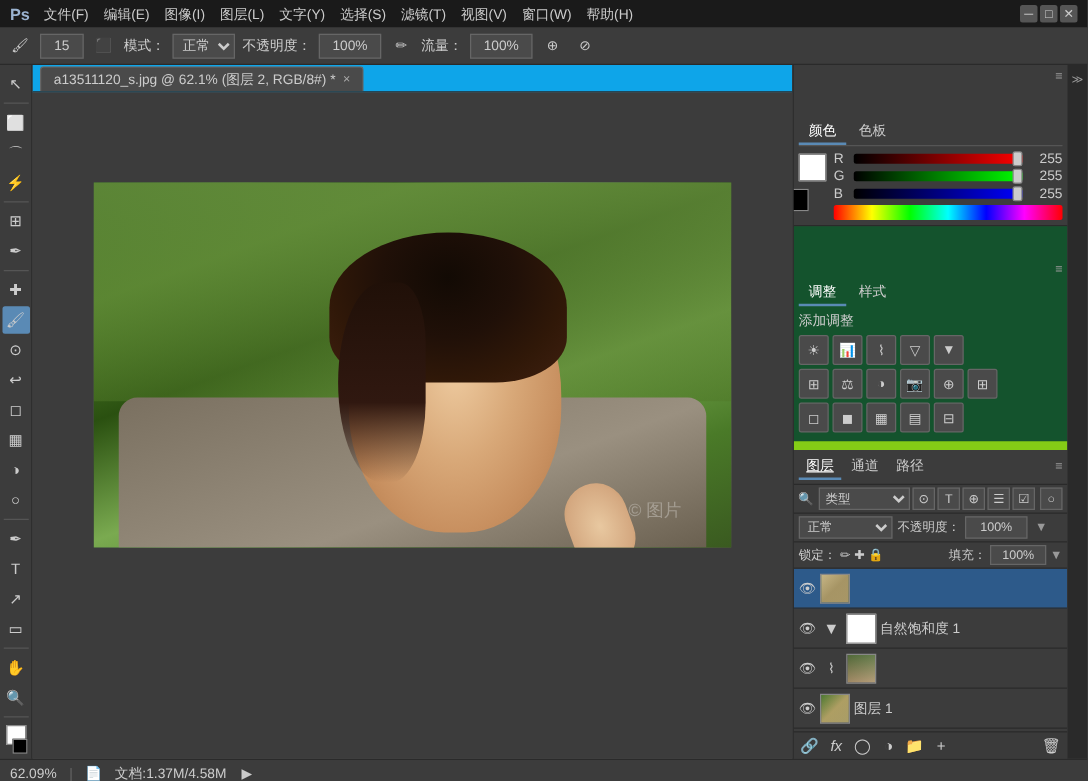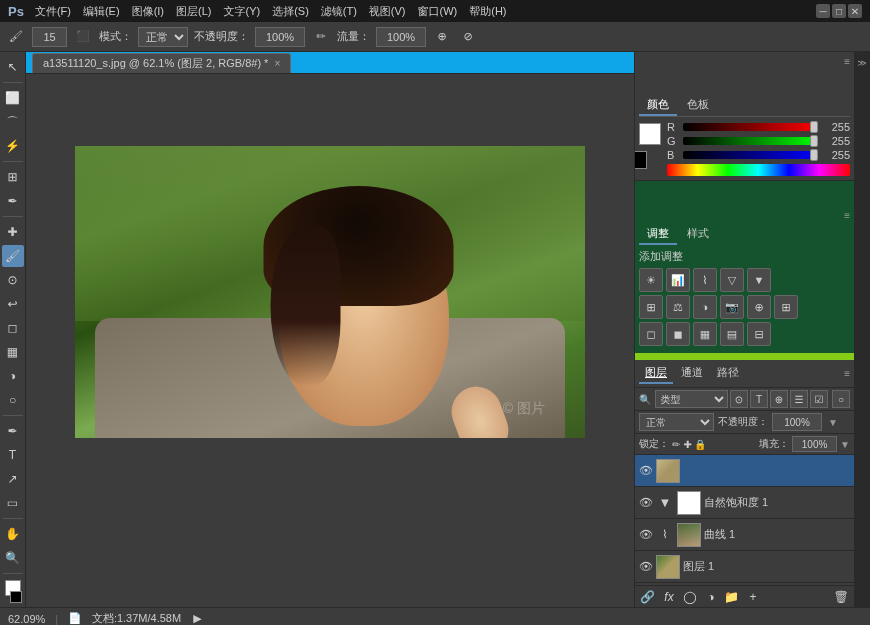--- a/index.html
+++ b/index.html
@@ -353,21 +353,20 @@
             <div class="layer-mask" style="background:#fff;"></div>
             <span class="layer-name">自然饱和度 1</span>
           </div>
 
           <div class="layer-row">
             <div class="layer-eye">👁</div>
             <div style="width:18px;height:18px;display:flex;align-items:center;justify-content:center;color:#ccc;font-size:11px;">⌇</div>
             <div class="layer-thumb" style="background:linear-gradient(135deg,#333,#666,#999);">
               <div style="width:100%;height:100%;background:linear-gradient(180deg,rgba(100,140,60,0.6),rgba(200,160,100,0.6));"></div>
             </div>
-            <span class="layer-name">曲线 1</span>
           </div>
 
           <div class="layer-row">
             <div class="layer-eye">👁</div>
             <div class="layer-thumb" style="background:linear-gradient(135deg,#4a7a3a,#d0b080,#8a9a6a);">
               <div style="width:100%;height:100%;background:linear-gradient(135deg,rgba(80,120,40,0.5),rgba(200,160,100,0.5));"></div>
             </div>
             <span class="layer-name">图层 1</span>
           </div>
         </div>

